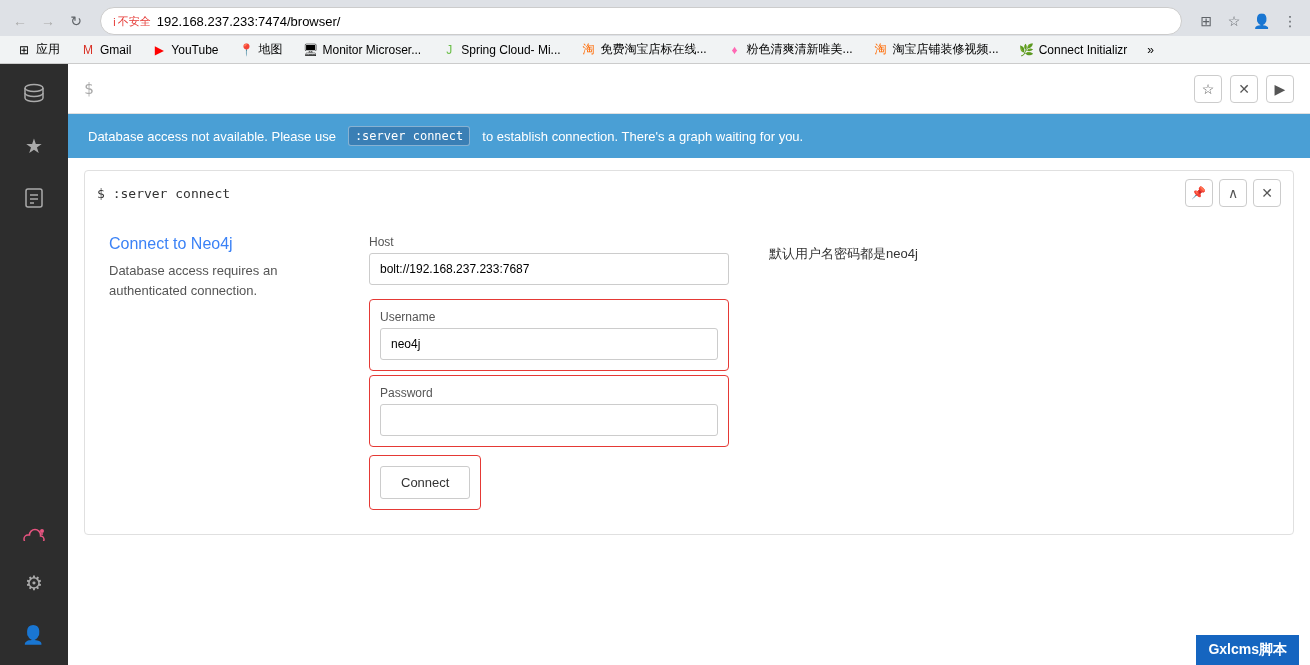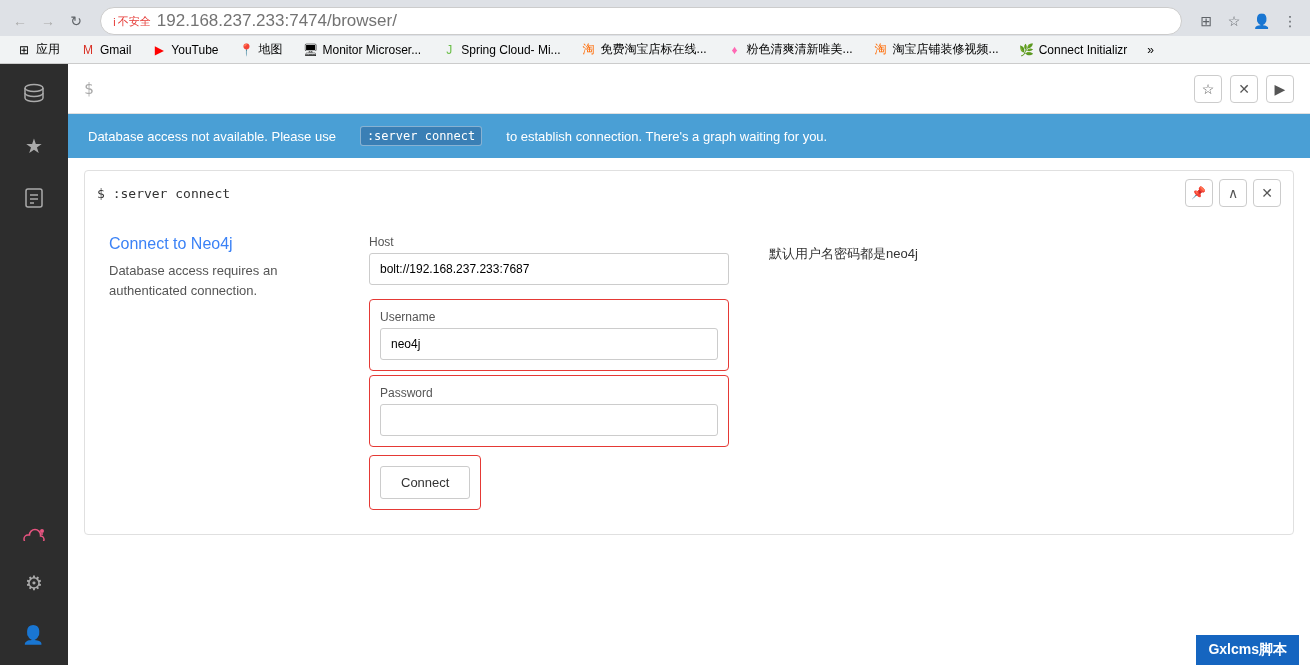--- a/index.html
+++ b/index.html
@@ -51,22 +51,22 @@
     }
 
     .insecure-badge {
       font-size: 11px;
       color: #e53935;
       margin-right: 6px;
       display: flex; align-items: center; gap: 2px;
     }
 
     .url-text {
-      font-size: 17px;
-      color: #737373;
+      font-size: 13px;
+      color: #000000;
       flex: 1;
     }
 
     .browser-actions {
       display: flex;
       align-items: center;
       gap: 4px;
       margin-left: 8px;
     }
 
@@ -174,21 +174,21 @@
     }
 
     
     .info-banner {
       background: #4a9fd5;
       color: #fff;
       padding: 12px 20px;
       font-size: 13px;
       display: flex;
       align-items: center;
-      gap: 24px;
+      gap: 12px;
     }
 
     .server-connect-badge {
       background: #3a7fb5;
       color: #fff;
       font-family: monospace;
       font-size: 12px;
       padding: 2px 6px;
       border-radius: 3px;
       border: 1px solid rgba(255,255,255,0.4);

